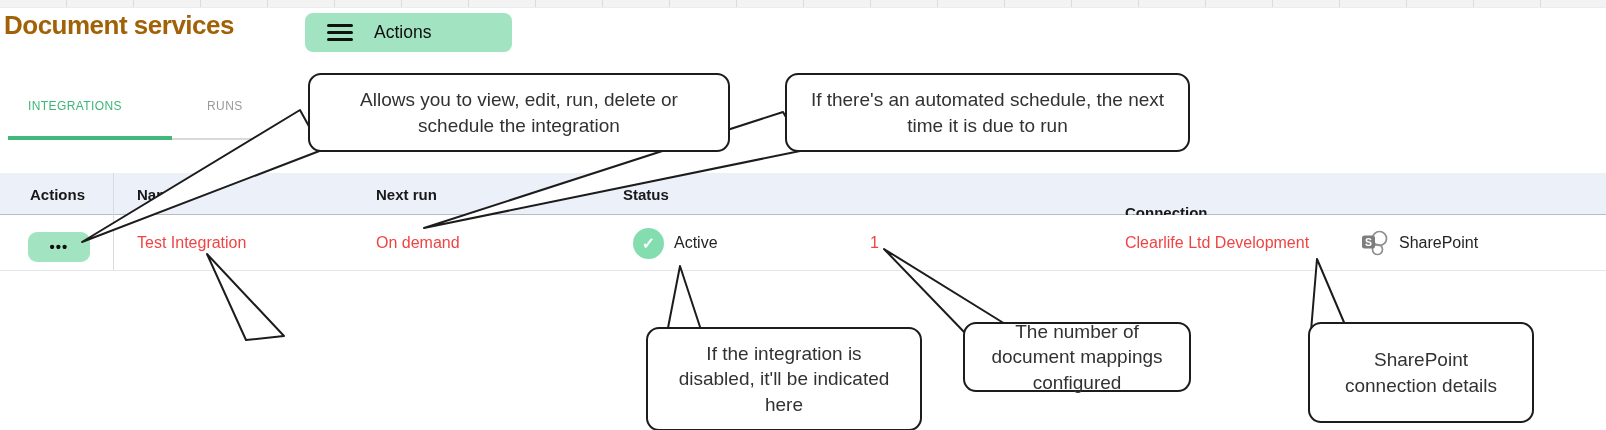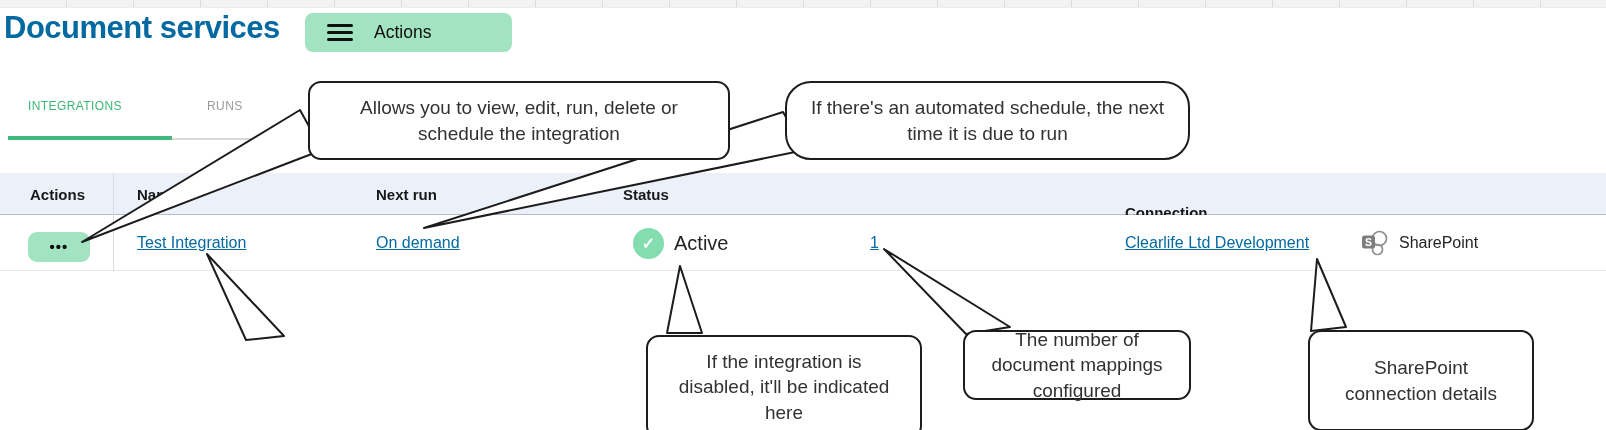--- a/index.html
+++ b/index.html
@@ -10,21 +10,21 @@
   }
   
   .ruler {
     position:absolute; left:0; top:0; width:1606px; height:8px;
     background:repeating-linear-gradient(90deg,#f3f3f3 0 66px,#dcdcdc 66px 67px);
     border-bottom:1px solid #ececec;
   }
   
   .page-title {
     position:absolute; left:4px; top:10px;
-    font-size:31px; font-weight:700; letter-spacing:-0.5px; color:#0369a1;
+    font-size:26px; font-weight:700; letter-spacing:-0.5px; color:#a16207;
   }
   
   .actions-btn {
     position:absolute; left:305px; top:13px; width:207px; height:39px;
     background:#a2e3c1; border:none; border-radius:8px; cursor:pointer;
     display:flex; align-items:center; padding-left:22px; gap:21px;
   }
   .hamburger { width:26px; height:17px; display:flex; flex-direction:column; justify-content:space-between; }
   .hamburger span { display:block; height:3px; background:#101010; border-radius:2px; }
   .actions-btn .lbl { font-size:17.5px; font-weight:500; color:#0d0d0d; }
@@ -38,48 +38,47 @@
   .tab.inactive { color:#9a9a9e; }
   .tab-underline-active { position:absolute; left:8px; top:136px; width:164px; height:4px; background:#43b87c; }
   .tab-underline-rest { position:absolute; left:172px; top:138px; width:140px; height:2px; background:#d9d9d9; }
   
   .thead {
     position:absolute; left:0; top:173px; width:1606px; height:42px;
     background:#ecf1f9; border-bottom:1px solid #b7bdc6; border-top:1px solid #f0f0f0;
   }
   .th { position:absolute; top:0; height:42px; line-height:42px; font-size:15px; font-weight:700; color:#17181a; }
   .trow { position:absolute; left:0; top:215px; width:1606px; height:56px; background:#fff; border-bottom:1px solid #e4e6e9; }
-  .td { position:absolute; top:0; height:56px; line-height:56px; font-size:16px; color:#0369a1;text-decoration:underline; }
+  .td { position:absolute; top:0; height:56px; line-height:56px; font-size:16px; color:#ef4444; }
   .col-divider { position:absolute; left:113px; top:173px; width:1px; height:98px; background:#d8dbe0; }
   .more-btn {
     position:absolute; left:28px; top:17px; width:62px; height:30px;
     background:#a2e3c1; border:none; border-radius:9px; cursor:pointer;
     font-size:15px; font-weight:700; letter-spacing:1px; color:#0c0c0c;
     line-height:28px; text-align:center;
   }
   .status-wrap { position:absolute; left:633px; top:12px; height:32px; display:flex; align-items:center; gap:10px; }
   .check-circle {
     width:31px; height:31px; border-radius:50%; background:#83ddae;
     display:flex; align-items:center; justify-content:center;
     color:#fff; font-size:16px; font-weight:700;
   }
-  .status-text { font-size:20px; color:#242424; }
+  .status-text { font-size:16px; color:#242424; }
   .sp-wrap { position:absolute; left:1360px; top:13px; height:30px; display:flex; align-items:center; gap:9px; }
   .sp-text { font-size:16px; color:#242424; }
   
   .callout {
     position:absolute; z-index:5; background:#fff;
     border:2px solid #1c1c1c; border-radius:13px;
     display:flex; align-items:center; justify-content:center; text-align:center;
     font-size:19px; line-height:1.32; color:#323232; white-space:pre-line;
     padding:4px 10px;
-    margin-top:8px;
   }
   .c1 { left:308px; top:73px;  width:422px; height:79px; }
-  .c2 { left:785px; top:73px;  width:405px; height:79px;border-radius:26px; }
+  .c2 { left:785px; top:73px;  width:405px; height:79px; }
   .c3 { left:240px; top:332px; width:248px; height:66px; }
   .c4 { left:646px; top:327px; width:276px; height:104px; }
   .c5 { left:963px; top:322px; width:228px; height:70px; }
   .c6 { left:1308px; top:322px; width:226px; height:101px; }
   .tails { position:absolute; left:0; top:0; z-index:4; pointer-events:none; }
 </style>
 </head>
 <body>
 
 <div class="screen">

